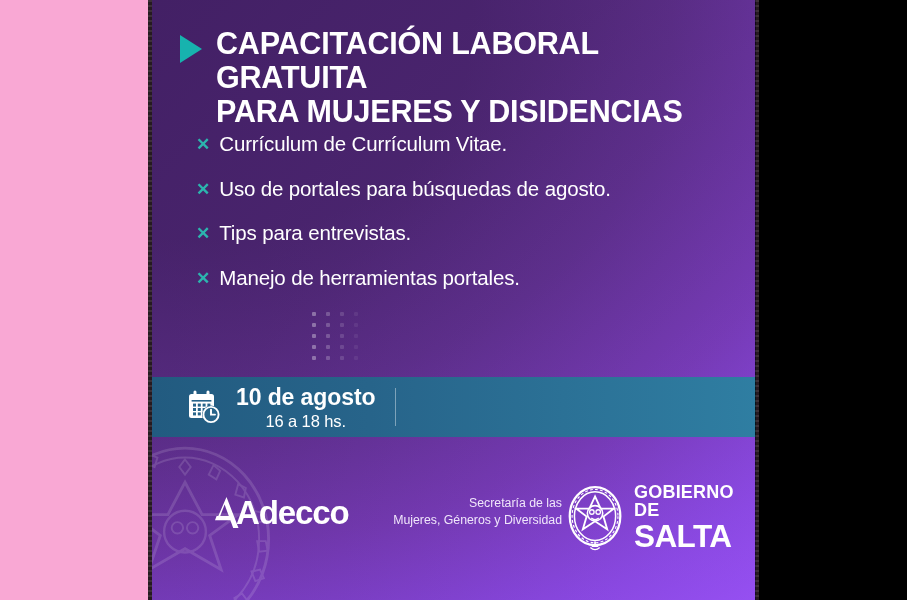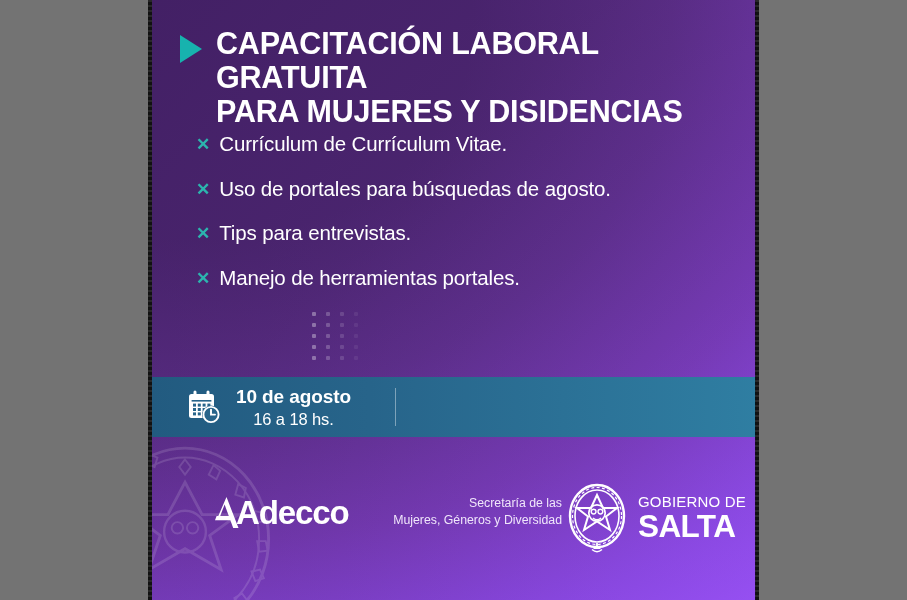--- a/index.html
+++ b/index.html
@@ -4,22 +4,22 @@
 <style>
   * { margin:0; padding:0; box-sizing:border-box; }
   html, body {
     width:907px; height:600px;
     background:#000;
     font-family:"Liberation Sans", sans-serif;
     overflow:hidden;
   }
   #stage {
     position:relative;
-    width:907px; height:600px;
-    background:#737373;
+    width:759px; height:600px;
+    background:#f9a8d4;
   }
   
   #flyer {
     position:absolute;
     left:152px; top:0;
     width:604px; height:600px;
     overflow:hidden;
     background:
       radial-gradient(150% 120% at 8% 4%, #4b2570 0%, #4b2570 30%, #5a2d85 52%, #6f36a8 72%, #8243d6 90%, #8e4ae8 100%);
   }
@@ -124,21 +124,21 @@
   }
   .info-block{ display:flex; align-items:center; }
   #info-date{ padding-left:34px; width:243px; }
   #info-place{ padding-left:20px; }
   .info-divider{
     width:1px; height:38px;
     background:rgba(255,255,255,0.40);
   }
   .info-text{ margin-left:14px; }
   .info-line1{
-    color:#ffffff; font-size:19px; font-weight:bold;
+    color:#ffffff; font-size:23px; font-weight:bold;
     line-height:1.24; letter-spacing:-0.1px;
   }
   .info-line2{
     color:#ffffff; font-size:16.5px; font-weight:normal;
     line-height:1.24; letter-spacing:-0.1px;text-align:center;
   }
 
   
   #footer{
     position:absolute;
@@ -165,21 +165,21 @@
     line-height:1.36;
     white-space:pre-line;
   }
   #salta-block{
     position:absolute;
     left:414px; top:45px;
     display:flex; align-items:center; gap:10px;
   }
   .salta-text{ line-height:1; }
   .salta-top{
-    color:#ffffff; font-size:15px; font-weight:normal;
+    color:#ffffff; font-size:18px; font-weight:bold;
     letter-spacing:0.2px; display:block; margin-bottom:2px;
   }
   .salta-main{
     color:#ffffff; font-size:31.5px; font-weight:bold;
     letter-spacing:-0.6px; display:block;
   }
   
   .edge-strip{
     position:absolute; top:0; width:4px; height:600px;
     z-index:5;

